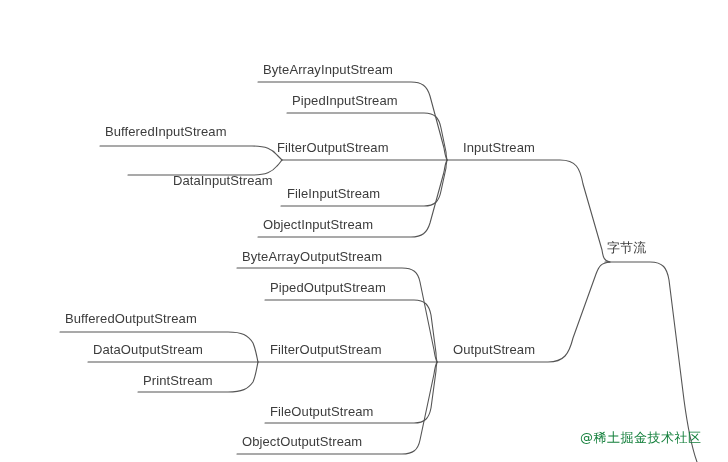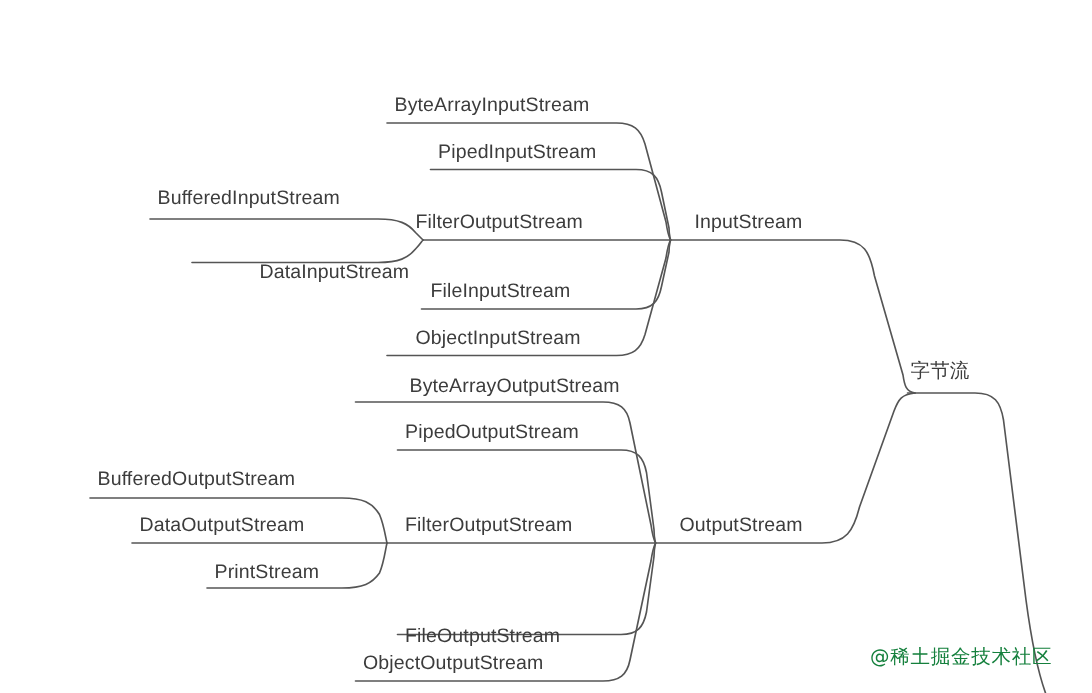--- a/index.html
+++ b/index.html
@@ -91,31 +91,31 @@
       <path d="M60,332 L228,332 C242,332 248,335 253,343 C256,350 257,358 258,362"></path>
       <path d="M88,362 L258,362"></path>
       <path d="M138,392 L228,392 C242,392 248,389 253,382 C256,375 257,366 258,362"></path>
     </g>
   </svg>
 
   <div class="node-label" style="left:263px; top:62px;">ByteArrayInputStream</div>
   <div class="node-label" style="left:292px; top:93px;">PipedInputStream</div>
   <div class="node-label" style="left:277px; top:140px;">FilterOutputStream</div>
   <div class="node-label" style="left:287px; top:186px;text-align:center;">FileInputStream</div>
-  <div class="node-label" style="left:277px; top:217px;">ObjectInputStream</div>
+  <div class="node-label" style="left:263px; top:217px;">ObjectInputStream</div>
 
   <div class="node-label" style="left:105px; top:124px;">BufferedInputStream</div>
   <div class="node-label" style="left:133px; top:173px;margin-left:40px;">DataInputStream</div>
 
   <div class="node-label" style="left:463px; top:140px;text-align:right;">InputStream</div>
 
-  <div class="node-label" style="left:242px; top:249px;margin-left:31px;">ByteArrayOutputStream</div>
+  <div class="node-label" style="left:242px; top:249px;">ByteArrayOutputStream</div>
   <div class="node-label" style="left:270px; top:342px;">FilterOutputStream</div>
   <div class="node-label" style="left:270px; top:280px;">PipedOutputStream</div>
-  <div class="node-label" style="left:270px; top:404px;margin-top:12px;">FileOutputStream</div>
+  <div class="node-label" style="left:270px; top:404px;">FileOutputStream</div>
   <div class="node-label" style="left:242px; top:434px;">ObjectOutputStream</div>
 
   <div class="node-label" style="left:65px; top:311px;">BufferedOutputStream</div>
   <div class="node-label" style="left:93px; top:342px;text-align:center;">DataOutputStream</div>
   <div class="node-label" style="left:143px; top:373px;">PrintStream</div>
 
   <div class="node-label" style="left:453px; top:342px;">OutputStream</div>
 
   <div class="node-label cjk" style="left:607px; top:240px;">字节流</div>
 

